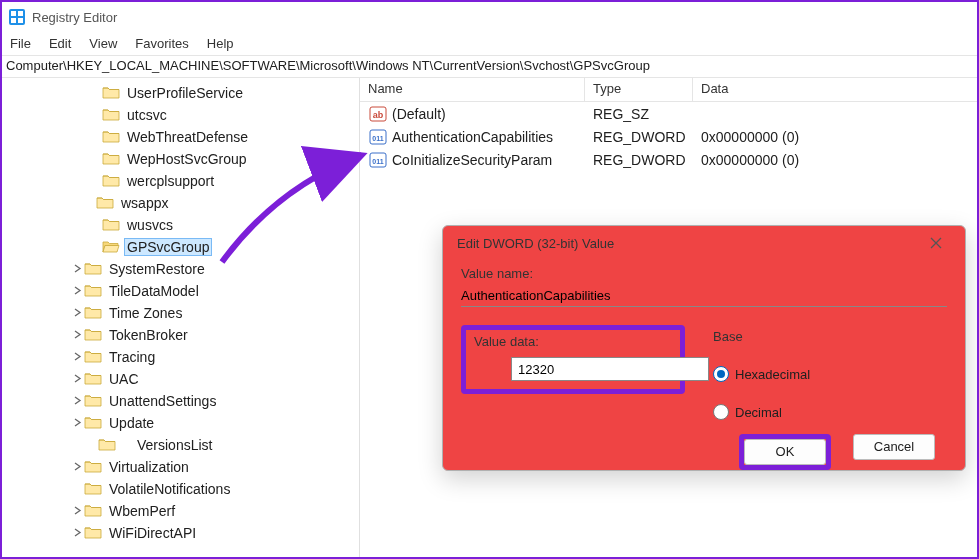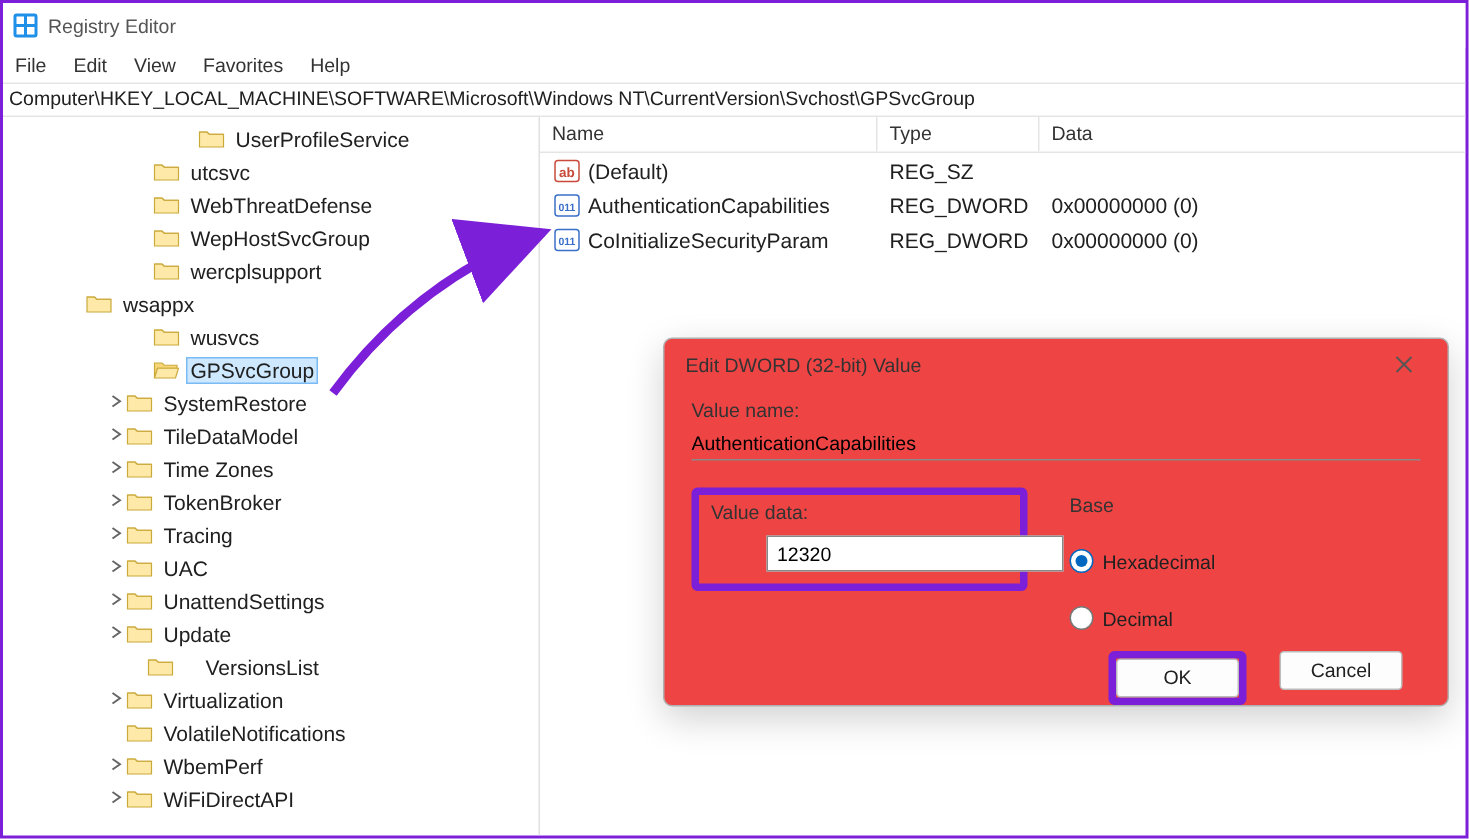--- a/index.html
+++ b/index.html
@@ -211,21 +211,21 @@
   <div>Edit</div>
   <div>View</div>
   <div>Favorites</div>
   <div>Help</div>
 </div>
 
 <div class="addressbar">Computer\HKEY_LOCAL_MACHINE\SOFTWARE\Microsoft\Windows NT\CurrentVersion\Svchost\GPSvcGroup</div>
 
 <div class="content">
   <div class="tree-pane" id="tree-pane">
-      <div class="tree-item" style="padding-left: 116px;">
+      <div class="tree-item" style="padding-left: 86px;">
         <span class="chev"><svg width="9" height="9" viewBox="0 0 9 9">
             <path d="M2 1 L7 4.5 L2 8" fill="none" stroke="#666" stroke-width="1.3"></path>
           </svg></span>
         <span class="folder-icon folder-closed">
           <svg width="18" height="14" viewBox="0 0 18 14">
             <path d="M1 2 h5 l1.5 1.5 H17 V12 H1 Z" fill="#ffe9a8" stroke="#caa93b" stroke-width="0.8"></path>
             <path d="M1 2 h5 l1.5 1.5 H17" fill="none" stroke="#caa93b" stroke-width="0.8"></path>
           </svg>
         </span>
         <span class="label-wrap">UserProfileService</span>
@@ -271,21 +271,21 @@
             <path d="M2 1 L7 4.5 L2 8" fill="none" stroke="#666" stroke-width="1.3"></path>
           </svg></span>
         <span class="folder-icon folder-closed">
           <svg width="18" height="14" viewBox="0 0 18 14">
             <path d="M1 2 h5 l1.5 1.5 H17 V12 H1 Z" fill="#ffe9a8" stroke="#caa93b" stroke-width="0.8"></path>
             <path d="M1 2 h5 l1.5 1.5 H17" fill="none" stroke="#caa93b" stroke-width="0.8"></path>
           </svg>
         </span>
         <span class="label-wrap">wercplsupport</span>
       </div>
-      <div class="tree-item" style="padding-left: 41px;">
+      <div class="tree-item" style="padding-left: 80px;">
         <span class="chev"><svg width="9" height="9" viewBox="0 0 9 9">
             <path d="M2 1 L7 4.5 L2 8" fill="none" stroke="#666" stroke-width="1.3"></path>
           </svg></span>
         <span class="folder-icon folder-closed">
           <svg width="18" height="14" viewBox="0 0 18 14">
             <path d="M1 2 h5 l1.5 1.5 H17 V12 H1 Z" fill="#ffe9a8" stroke="#caa93b" stroke-width="0.8"></path>
             <path d="M1 2 h5 l1.5 1.5 H17" fill="none" stroke="#caa93b" stroke-width="0.8"></path>
           </svg>
         </span>
         <span class="label-wrap">wsappx</span>

